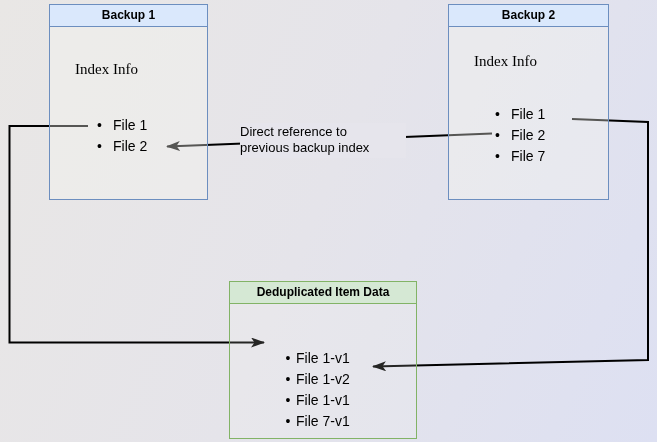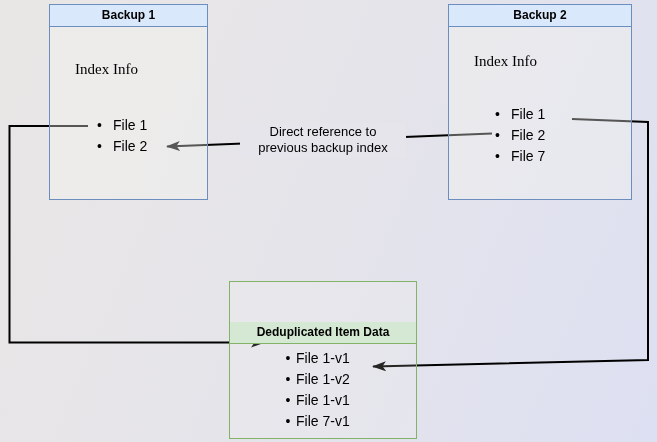--- a/index.html
+++ b/index.html
@@ -50,24 +50,23 @@
     font-size: 12px;
     border-bottom: 1.5px solid;
   }
   .box-header.blue-h {
     background: var(--blue_fill);
     border-color: var(--blue_border);
   }
   .box-header.green-h {
     background: var(--green_fill);
     border-color: var(--green_border);
-    margin-top: 40px;
   }
   .backup1 { left: 49px;  top: 4px;   width: 159px; height: 196px; }
-  .backup2 { left: 448px; top: 4px;   width: 184px; height: 196px; }
+  .backup2 { left: 448px; top: 4px;   width: 161px; height: 196px; }
   .dedup   { left: 229px; top: 281px; width: 188px; height: 158px; }
 
   .section-label {
     position: absolute;
     font-size: 15px;
     line-height: 16px;
     white-space: nowrap;
     font-family: Liberation Serif, serif;
   }
   .il1 { left: 75px;  top: 61px; }
@@ -89,21 +88,21 @@
     display: inline-block;
     width: 16px;
   }
 
   .annotation {
     position: absolute;
     left: 240px;
     top: 123px;
     width: 166px;
     padding: 1px 0 2px 0;
-    text-align: center;
+    text-align: left;
     font-size: 13px;
     line-height: 16px;
     background: var(--label_bg);
   }
 </style>
 </head>
 <body>
 
 <div class="canvas">
 

